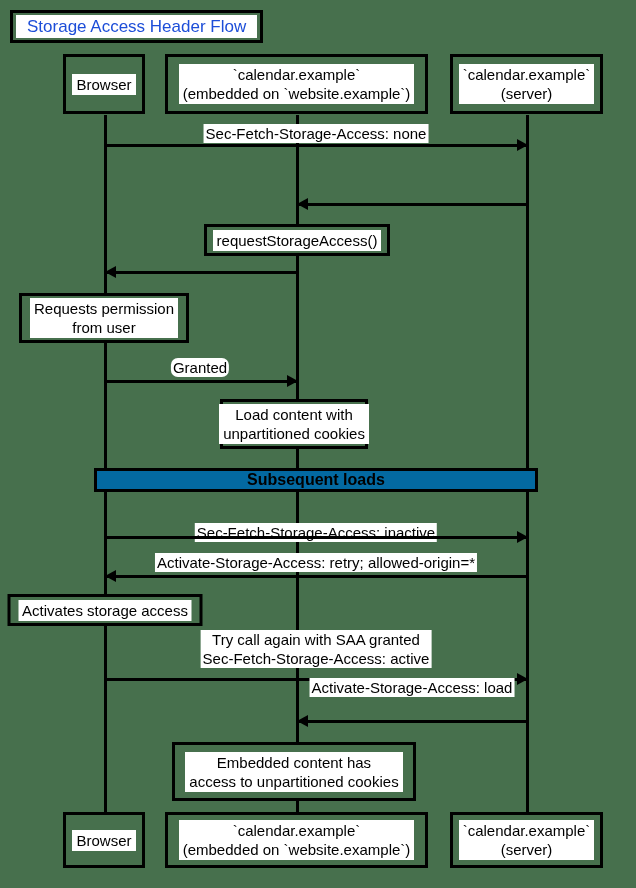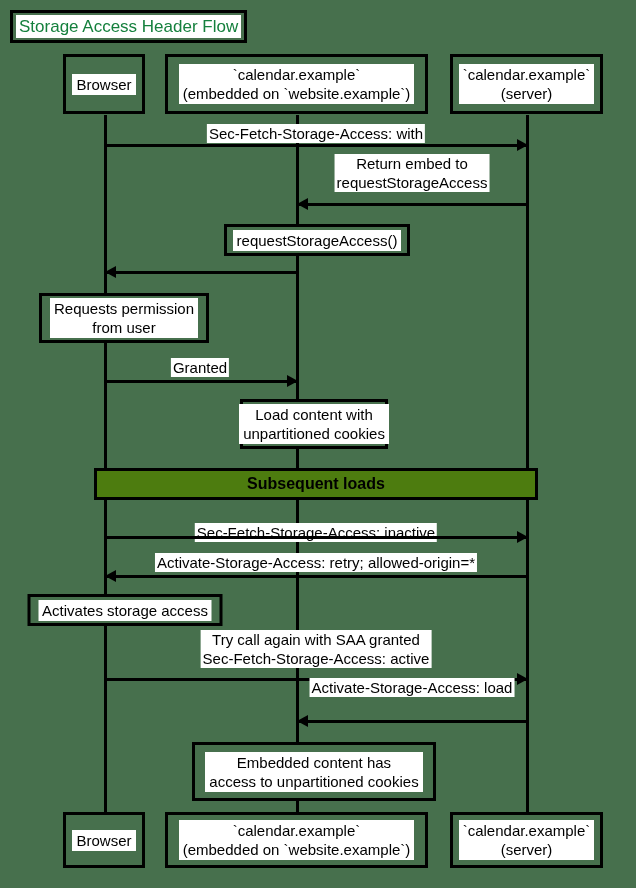--- a/index.html
+++ b/index.html
@@ -20,24 +20,24 @@
     position: absolute;
     left: 10px;
     top: 10px;
     border: 3px solid #000;
     background: #47704d;
     padding: 2px 3px;
   }
   .title-box .title-text {
     display: block;
     background: #fff;
-    color: #15803d;
+    color: #1d4ed8;
     font-size: 17px;
     line-height: 21px;
-    padding: 1px 3px;
+    padding: 1px 11px;
     white-space: nowrap;
   }
   
   .participant {
     position: absolute;
     border: 3px solid #000;
     background: #47704d;
     box-sizing: border-box;
     display: flex;
     align-items: center;
@@ -87,21 +87,20 @@
   
   .note {
     position: absolute;
     border: 3px solid #000;
     background: #47704d;
     box-sizing: border-box;
     display: flex;
     align-items: center;
     justify-content: center;
     transform: translateX(-50%);
-    margin-left: 20px;
   }
   .note .ntext {
     background: #fff;
     color: #000;
     font-size: 15px;
     line-height: 19px;
     text-align: center;
     padding: 1px 4px;
     white-space: pre;
   }
@@ -140,51 +139,49 @@
   </div>
   <div class="participant" style="left:165px; top:54px; width:263px; height:60px;">
     <span class="plabel">`calendar.example`
 (embedded on `website.example`)</span>
   </div>
   <div class="participant" style="left:450px; top:54px; width:153px; height:60px;">
     <span class="plabel">`calendar.example`
 (server)</span>
   </div>
 
-  <div class="msg-label" style="left:316px; top:124px;">Sec-Fetch-Storage-Access: with</div>
+  <div class="msg-label" style="left:316px; top:124px;">Sec-Fetch-Storage-Access: none</div>
   <div class="msg-line" style="left:105px; top:144px; width:422px;"></div>
   <div class="arrowhead right" style="left:517px; top:139px;"></div>
 
-  <div class="msg-label" style="left:412px; top:154px;">Return embed to
-requestStorageAccess</div>
   <div class="msg-line" style="left:297px; top:203px; width:230px;"></div>
   <div class="arrowhead left" style="left:297px; top:198px;"></div>
 
   <div class="note" style="left:297px; top:224px; width:186px; height:32px;">
     <span class="ntext">requestStorageAccess()</span>
   </div>
 
   <div class="msg-line" style="left:105px; top:271px; width:192px;"></div>
   <div class="arrowhead left" style="left:105px; top:266px;"></div>
 
   <div class="note" style="left:104px; top:293px; width:170px; height:50px;">
     <span class="ntext">Requests permission
 from user</span>
   </div>
 
-  <div class="msg-label" style="left:200px; top:358px;">Granted</div>
+  <div class="msg-label" style="left:200px; top:358px;border-radius:7px;">Granted</div>
   <div class="msg-line" style="left:105px; top:380px; width:192px;"></div>
   <div class="arrowhead right" style="left:287px; top:375px;"></div>
 
   <div class="note" style="left:294px; top:399px; width:148px; height:50px;">
     <span class="ntext">Load content with
 unpartitioned cookies</span>
   </div>
 
-  <div class="section-banner" style="left:94px; top:468px; width:444px; height:32px; background:#4d7c0f;">
+  <div class="section-banner" style="left:94px; top:468px; width:444px; height:24px; background:#0369a1;">
     <span class="stext">Subsequent loads</span>
   </div>
 
   <div class="msg-label" style="left:316px; top:515px;margin-top:8px;">Sec-Fetch-Storage-Access: inactive</div>
   <div class="msg-line" style="left:105px; top:536px; width:422px;"></div>
   <div class="arrowhead right" style="left:517px; top:531px;"></div>
 
   <div class="msg-label" style="left:316px; top:553px;">Activate-Storage-Access: retry; allowed-origin=*</div>
   <div class="msg-line" style="left:105px; top:575px; width:422px;"></div>
   <div class="arrowhead left" style="left:105px; top:570px;"></div>

